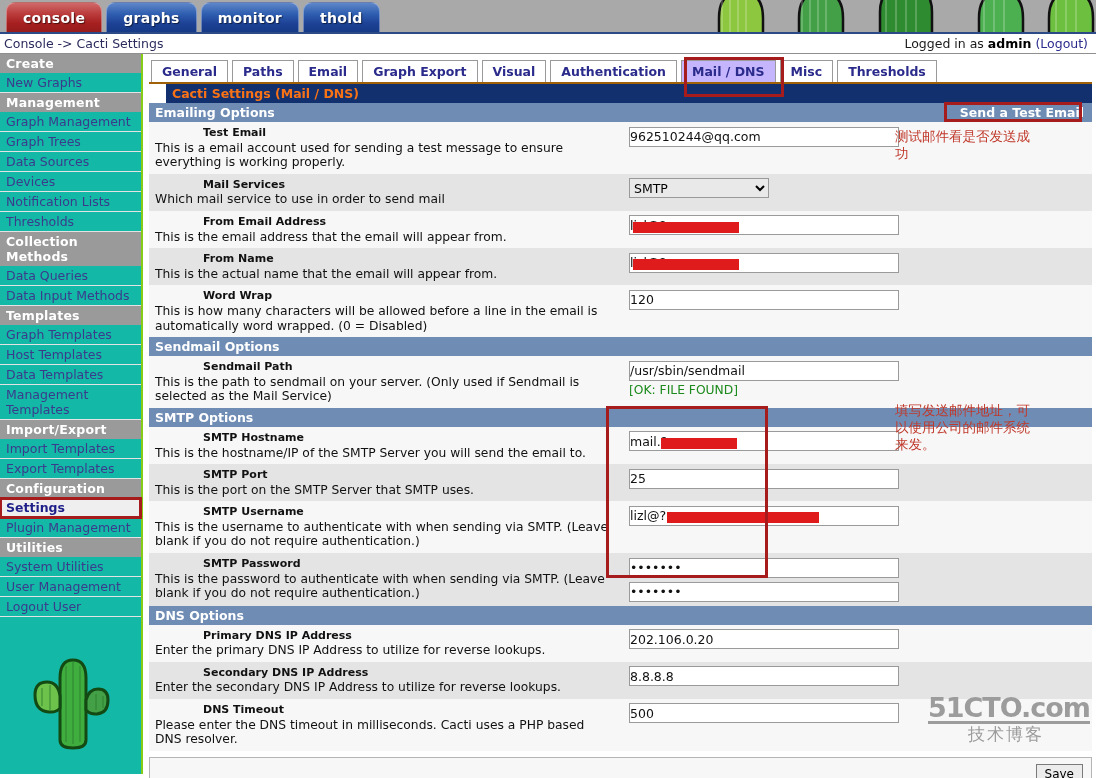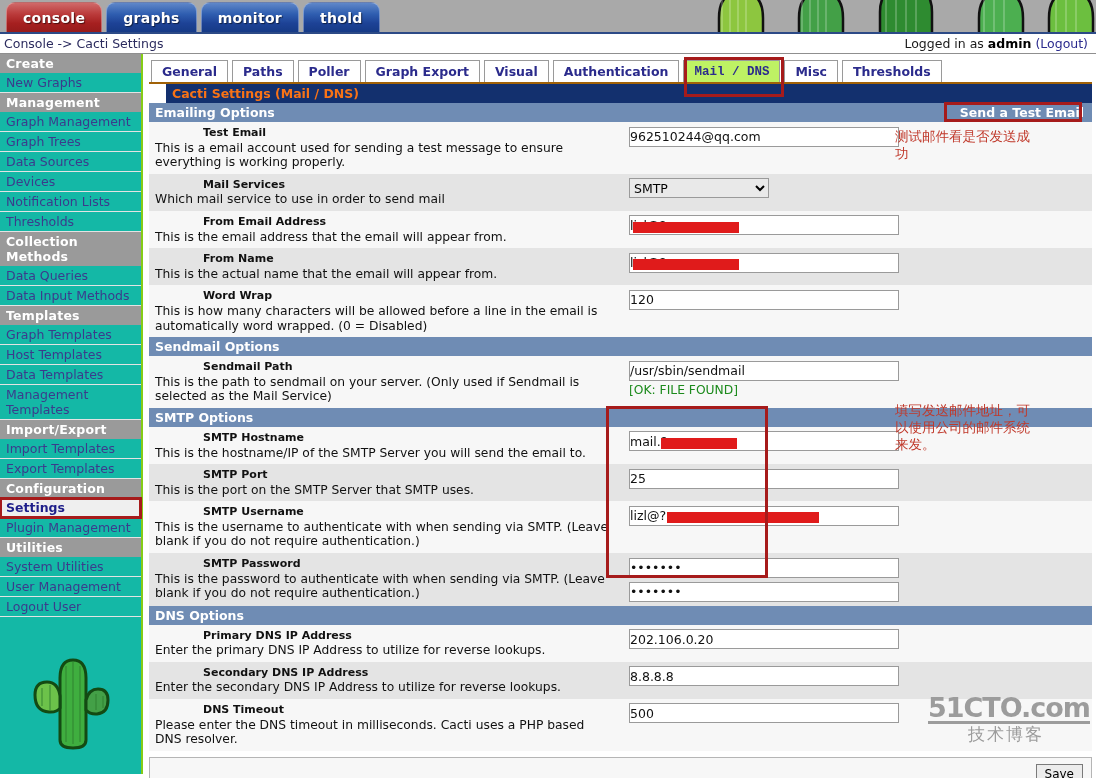--- a/index.html
+++ b/index.html
@@ -135,21 +135,21 @@
     padding: 0 10px;
     display: flex; align-items: center;
     font-size: 12.5px;
     font-weight: bold;
     color: #2b2b8c;
     background: #ffffff;
     border: 1px solid #9a9a9a;
     border-bottom: none;
     cursor: pointer;
   }
-  .stab.active { background: #bef264; font-family: Liberation Mono, monospace; }
+  .stab.active { background: #c4b5fd; }
 
   .title-bar {
     background: #13306e;
     color: #f97316;
     font-size: 12.5px;
     font-weight: bold;
     padding: 2px 0 2px 6px;
     margin-left: 17px;
   }
   .sect-bar {
@@ -404,21 +404,21 @@
         </g>
       </svg>
     </div>
   </div>
 
   <div class="main">
 
     <div class="tabrow">
       <div class="stab">General</div>
       <div class="stab">Paths</div>
-      <div class="stab">Poller</div>
+      <div class="stab">Email</div>
       <div class="stab">Graph Export</div>
       <div class="stab">Visual</div>
       <div class="stab">Authentication</div>
       <div class="stab active">Mail / DNS</div>
       <div class="stab">Misc</div>
       <div class="stab">Thresholds</div>
     </div>
 
     <div class="anno-box" style="left:541px; top:3px; width:100px; height:40px;"></div>
 

